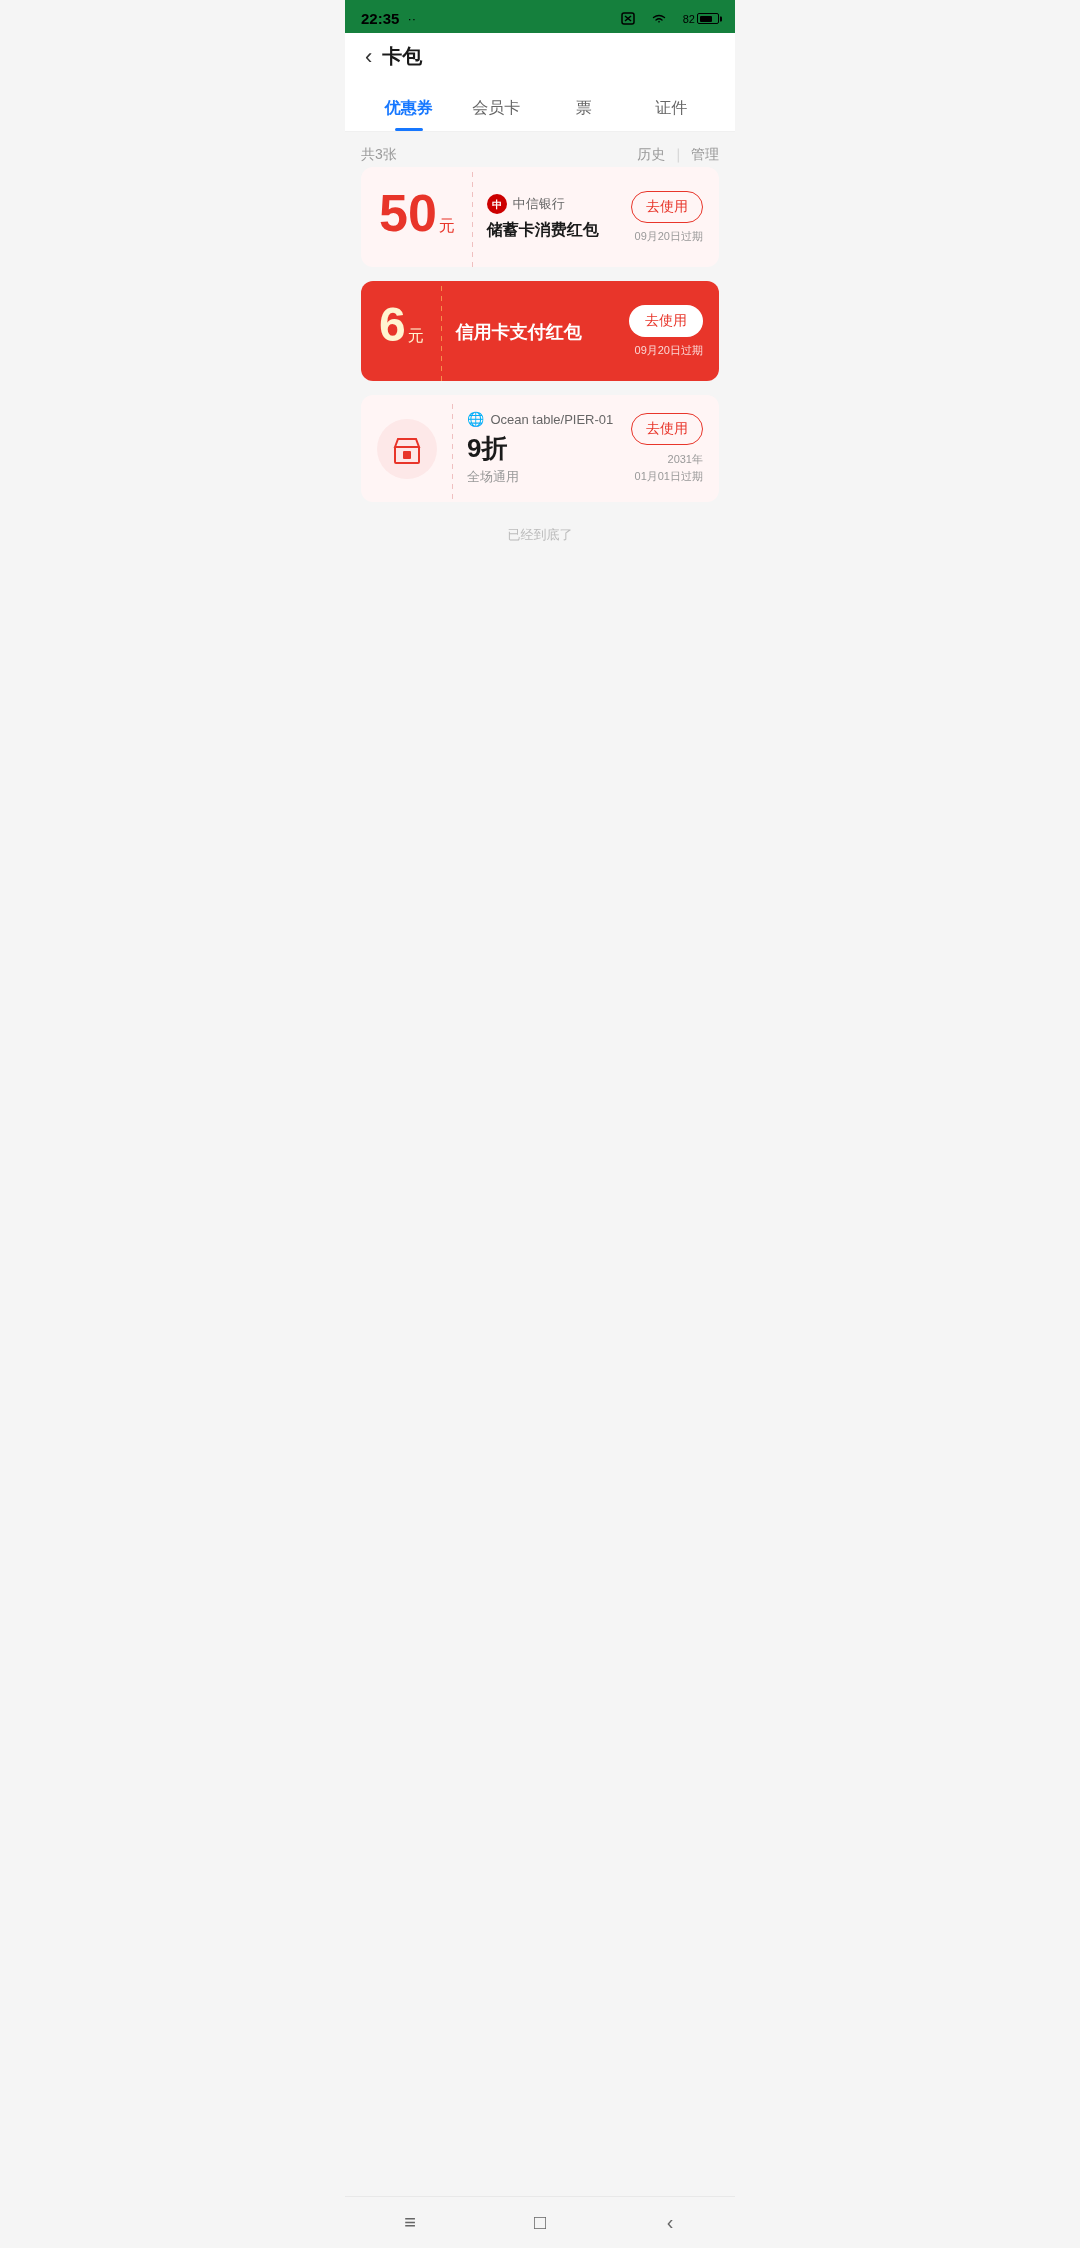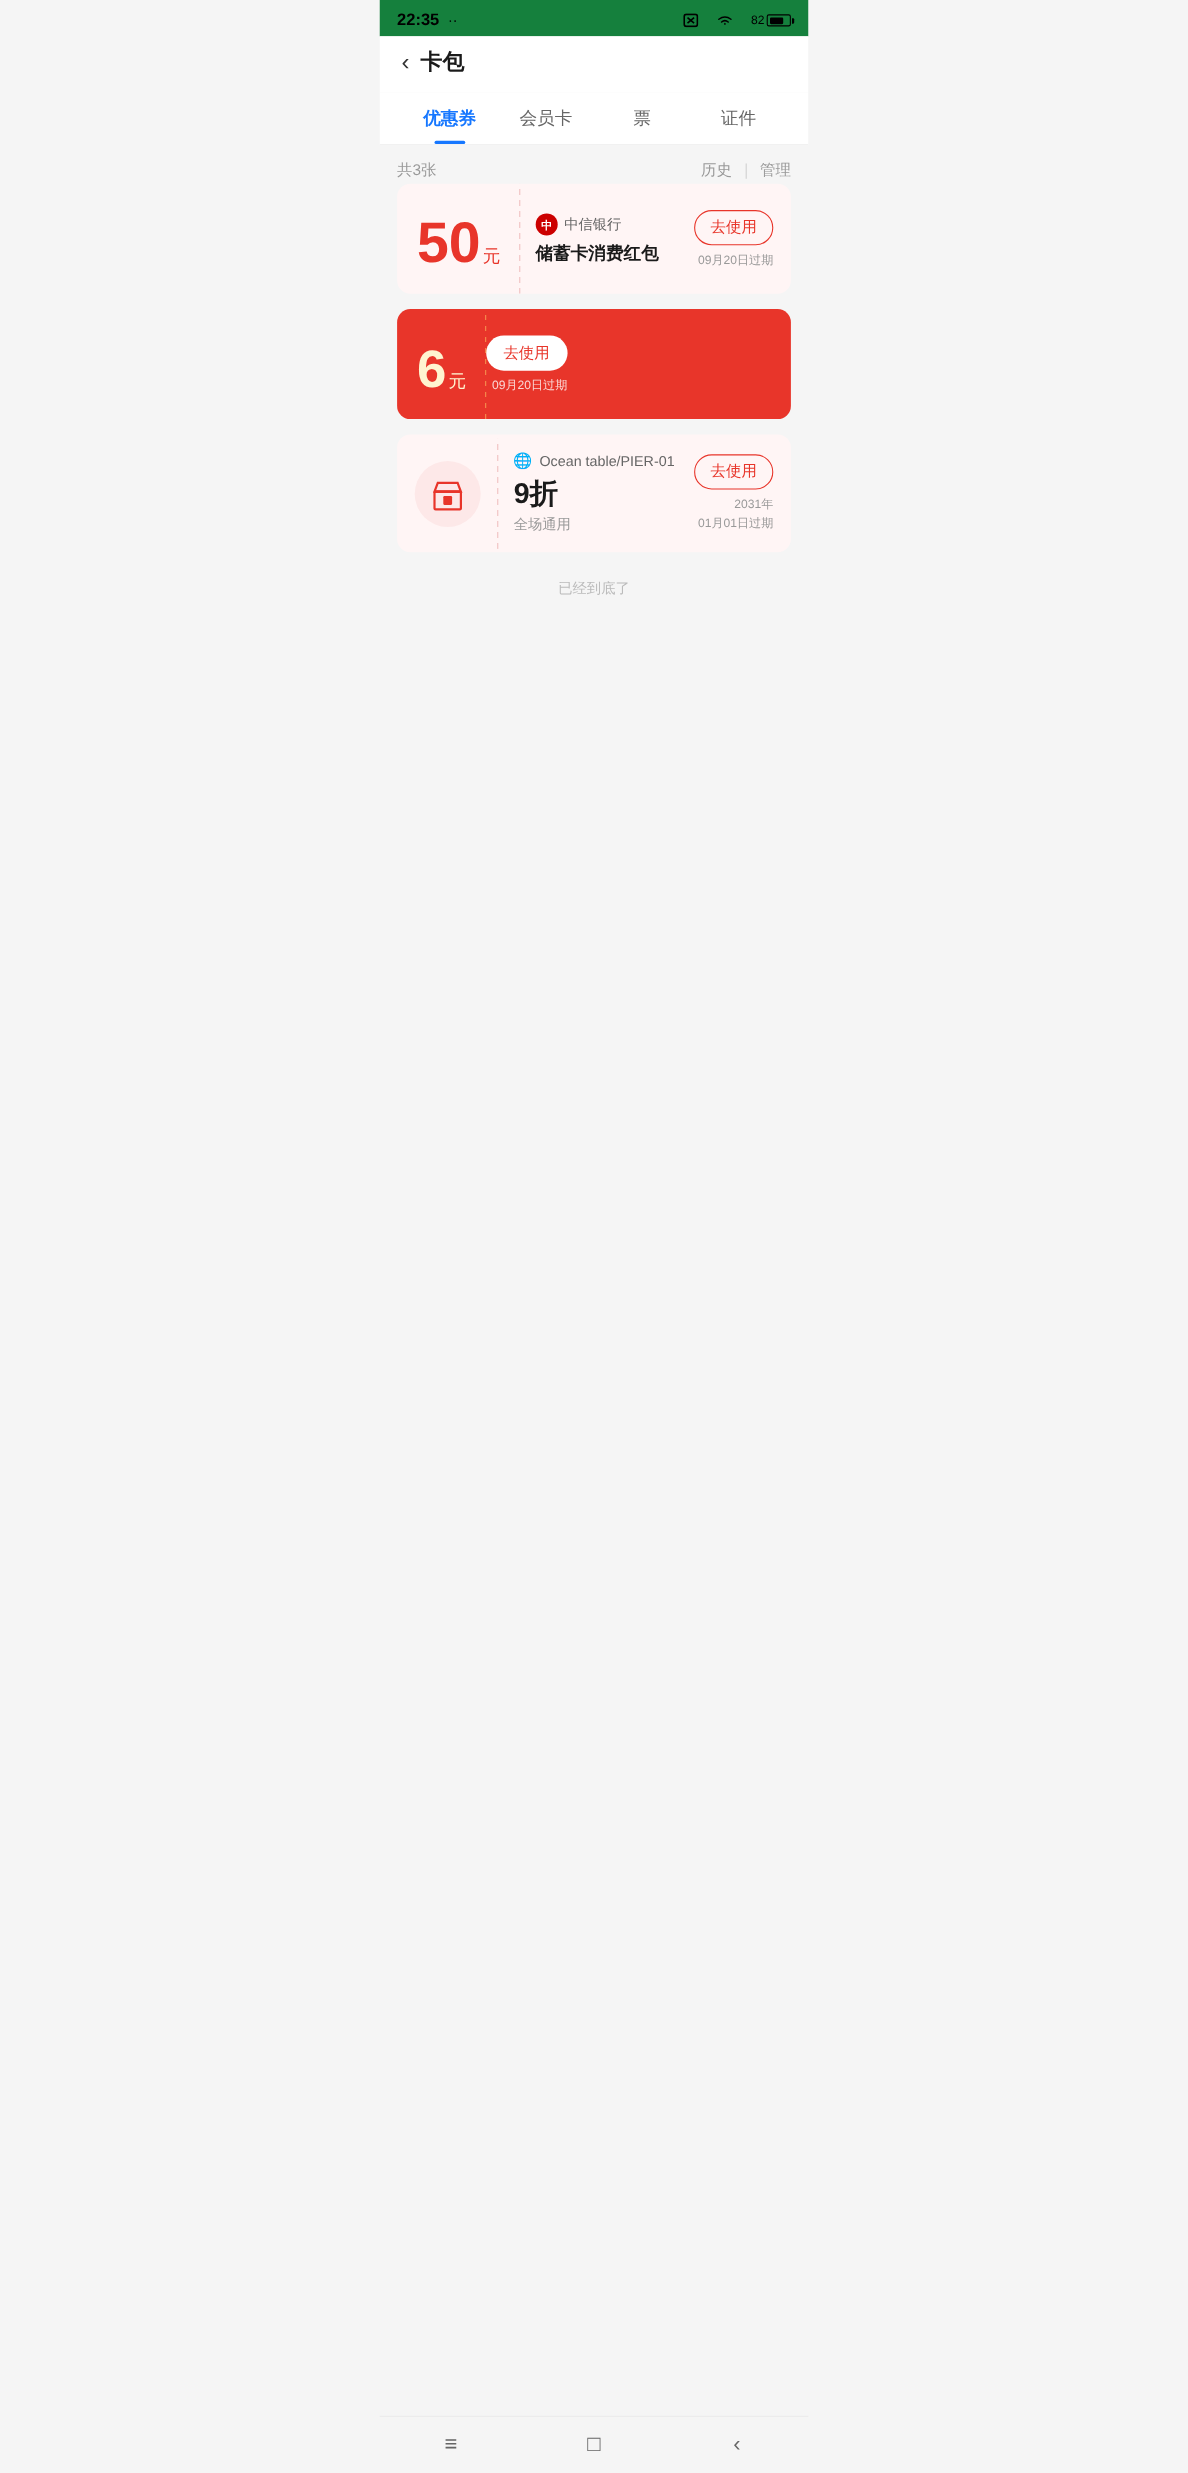--- a/index.html
+++ b/index.html
@@ -189,21 +189,21 @@
     }
 
     
     .coupon-inner {
       display: flex;
       align-items: stretch;
       min-height: 100px;
     }
     .coupon-left {
       display: flex;
-      align-items: flex-end;
+      align-items: flex-start;
       justify-content: center;
       padding: 20px 18px;
       position: relative;
     }
     .coupon-left::after {
       content: '';
       position: absolute;
       right: 0;
       top: 0;
       bottom: 0;
@@ -469,20 +469,23 @@
   </div>
 
   <div class="coupon-card red-theme">
     <div class="coupon-inner">
       <div class="coupon-left">
         <div class="amount-area">
           <span class="amount-num">6</span>
           <span class="amount-unit">元</span>
         </div>
       </div>
+      <div class="coupon-right">
+        <div class="coupon-title">信用卡支付红包</div>
+      </div>
       <div class="coupon-action">
         <button class="use-btn">去使用</button>
         <span class="expire-text">09月20日过期</span>
       </div>
     </div>
   </div>
 
   <div class="coupon-card light-pink">
     <div class="coupon-inner" style="align-items:center;">
       <div class="coupon-left" style="padding:20px 16px;">

